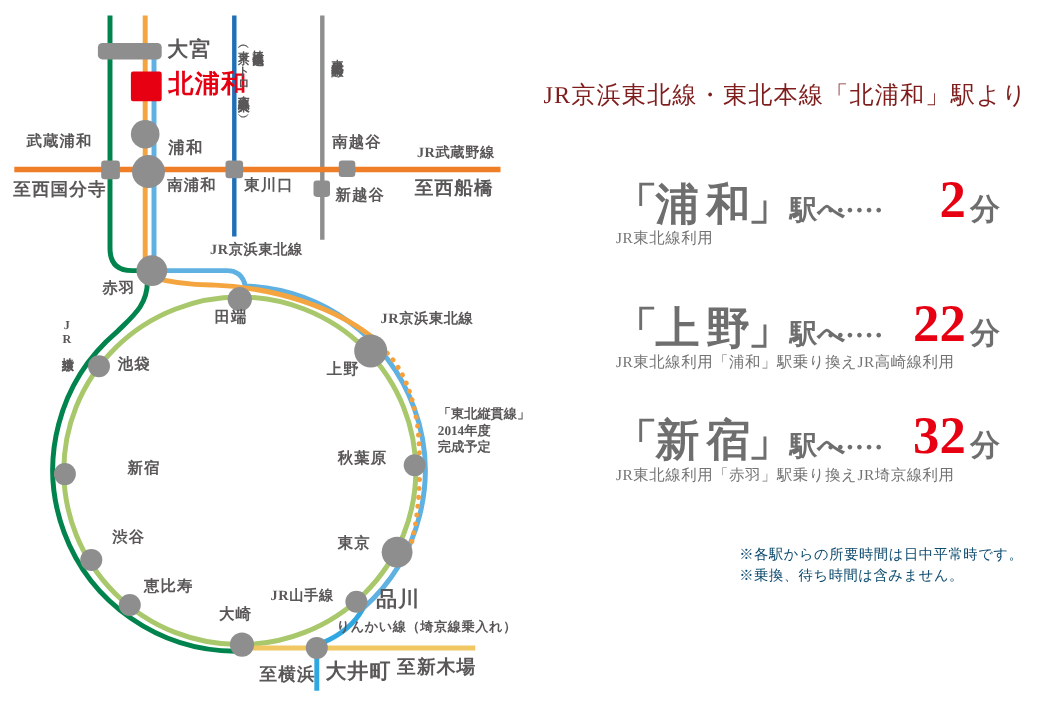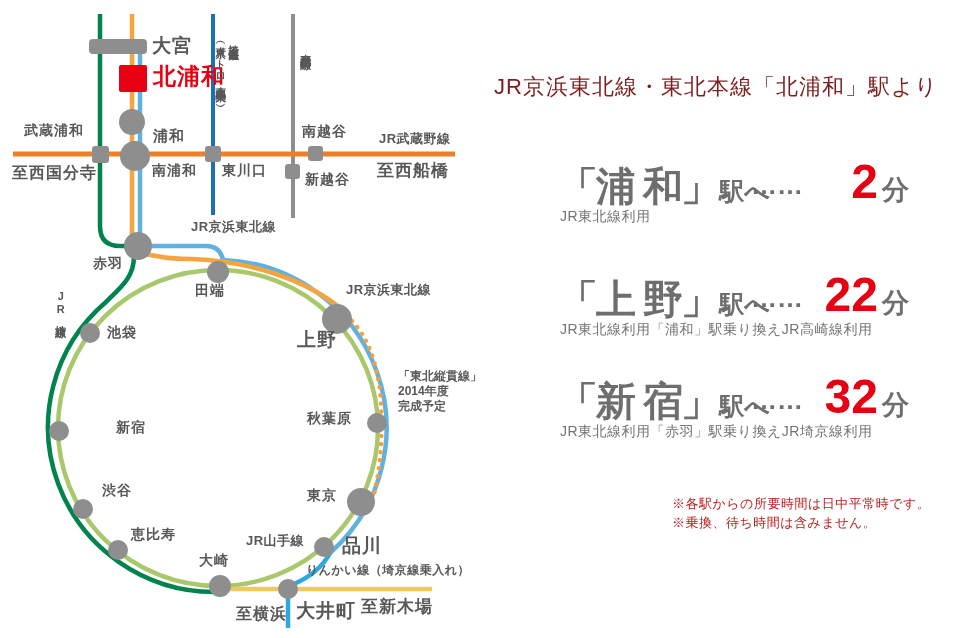--- a/index.html
+++ b/index.html
@@ -1,35 +1,35 @@
 <!DOCTYPE html>
 <html><head>
 <meta charset="utf-8">
 <style>
   html,body{margin:0;padding:0;background:#fff;}
   #stage{position:relative;width:960px;height:638px;background:#fff;overflow:hidden;
-         font-family:Liberation Sans, sans-serif;}
+         font-family:Liberation Serif, serif;}
   #map-svg{position:absolute;left:0;top:0;}
   .lb{position:absolute;font-weight:bold;color:#595757;font-size:14px;letter-spacing:1px;white-space:nowrap;line-height:1;}
   .ln{position:absolute;font-weight:bold;color:#595757;font-size:13px;letter-spacing:0.5px;white-space:nowrap;line-height:1;}
   .dir{position:absolute;font-weight:bold;color:#595757;font-size:16px;letter-spacing:1px;white-space:nowrap;line-height:1;}
   .vt{position:absolute;font-weight:bold;color:#595757;font-size:11px;letter-spacing:1px;
       writing-mode:vertical-rl;text-orientation:upright;line-height:1.25;}
   .anno{position:absolute;font-weight:bold;color:#595757;font-size:12px;line-height:15px;white-space:nowrap;}
   .red{color:#E60012;}
   
   .heading{position:absolute;left:494px;top:72px;font-size:22px;color:#7f1d1d;letter-spacing:1px;white-space:nowrap;}
   .time-row{position:absolute;left:558px;width:370px;height:54px;}
   .st-big{position:absolute;left:0;bottom:0;font-size:40px;font-weight:bold;color:#6f6e6e;letter-spacing:-2px;white-space:nowrap;line-height:1;}
   .st-big .eki{font-size:25px;letter-spacing:0;text-align:center;}
   .dots{position:absolute;left:193px;bottom:8px;font-size:26px;font-weight:bold;color:#6f6e6e;line-height:1;}
   .num{position:absolute;left:228px;bottom:0;width:92px;text-align:right;font-size:48px;font-weight:bold;color:#E60012;line-height:1;}
   .unit{position:absolute;left:324px;bottom:2px;font-size:27px;font-weight:bold;color:#6f6e6e;line-height:1;}
   .row-note{position:absolute;left:2px;top:56px;font-size:14px;color:#737373;letter-spacing:0.5px;white-space:nowrap;}
-  .notes{position:absolute;left:672px;top:494px;font-size:13px;color:#b91c1c;line-height:19px;letter-spacing:0.5px;white-space:nowrap;}
+  .notes{position:absolute;left:672px;top:494px;font-size:13px;color:#0c4a6e;line-height:19px;letter-spacing:0.5px;white-space:nowrap;}
 </style>
 </head>
 <body>
 
 <div id="stage">
 
   <svg id="map-svg" width="480" height="638" viewBox="0 0 480 638">
 
     <ellipse cx="218" cy="428" rx="160" ry="158" fill="none" stroke="#A8C86B" stroke-width="4.5"></ellipse>
 
@@ -86,21 +86,21 @@
   <div class="lb" style="left:93px;top:256px;">赤羽</div>
   <div class="lb" style="left:195px;top:283px;">田端</div>
   <div class="lb" style="left:107px;top:325px;">池袋</div>
   <div class="lb" style="left:78px;top:420px;margin-left:38px;">新宿</div>
   <div class="lb" style="left:102px;top:483px;">渋谷</div>
   <div class="lb" style="left:131px;top:527px;">恵比寿</div>
   <div class="lb" style="left:199px;top:553px;">大崎</div>
   <div class="lb" style="left:342px;top:536px;font-size:19px;">品川</div>
   <div class="lb" style="left:307px;top:488px;">東京</div>
   <div class="lb" style="left:307px;top:411px;">秋葉原</div>
-  <div class="lb" style="left:297px;top:330px;font-size:19px;">上野</div>
+  <div class="lb" style="left:297px;top:330px;font-size:14px;">上野</div>
   <div class="lb" style="left:296px;top:601px;font-size:19px;">大井町</div>
 
   <div class="ln" style="left:191px;top:220px;">JR京浜東北線</div>
   <div class="ln" style="left:379px;top:132px;">JR武蔵野線</div>
   <div class="ln" style="left:346px;top:283px;">JR京浜東北線</div>
   <div class="ln" style="left:246px;top:534px;">JR山手線</div>
   <div class="ln" style="left:306px;top:564px;font-size:12px;">りんかい線（埼京線乗入れ）</div>
   <div class="vt" style="left:53px;top:290px;">JR埼京線</div>
   <div class="vt" style="left:298px;top:45px;">東武伊勢崎線</div>
   <div class="vt" style="left:214px;top:37px;height:130px;font-size:10.5px;">

